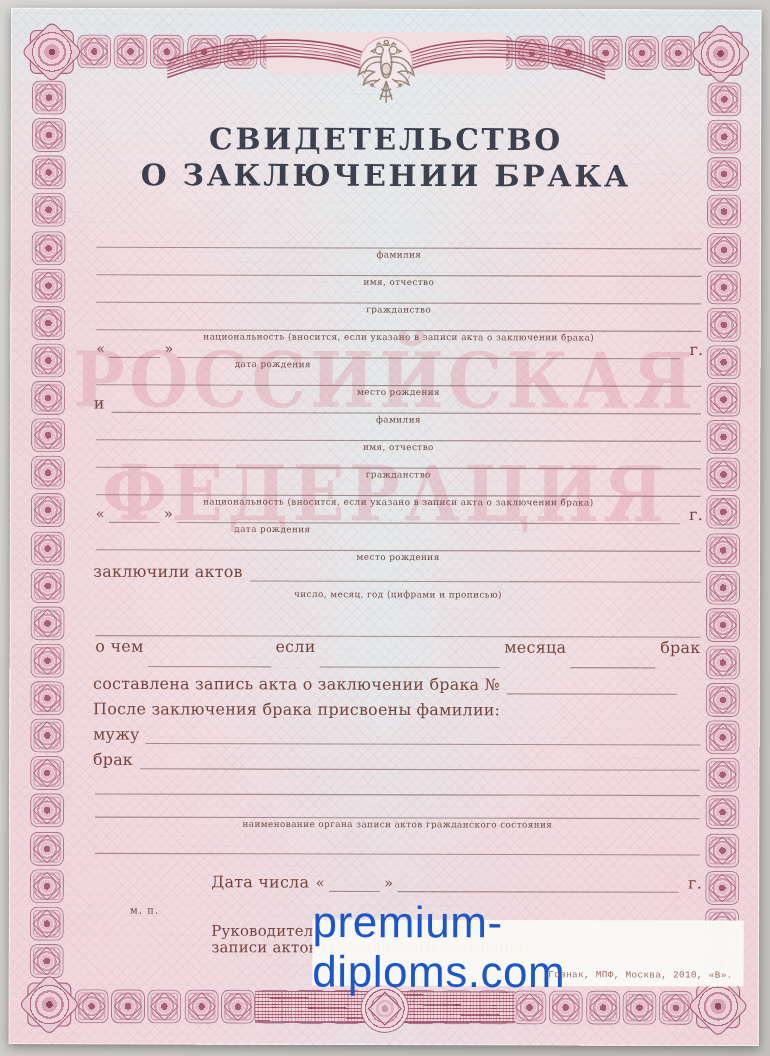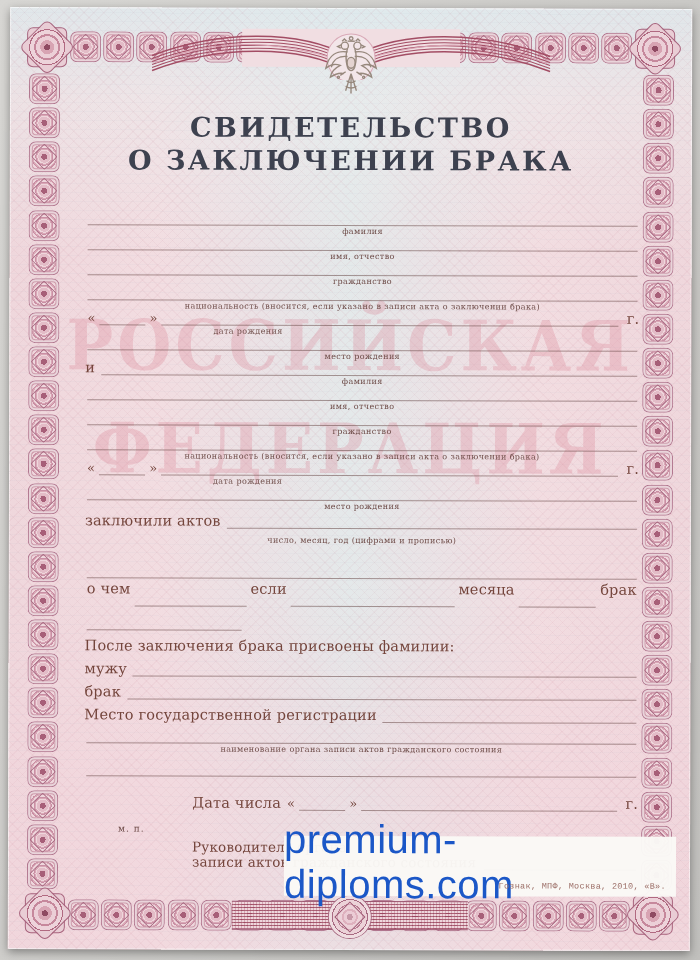--- a/index.html
+++ b/index.html
@@ -349,35 +349,35 @@
       <span class="w">о чем</span>
       <span class="ln f1"></span>
       <span class="w">если</span>
       <span class="ln f2"></span>
       <span class="w">месяца</span>
       <span class="ln f3"></span>
       <span class="w">брак</span>
     </div>
 
     <div class="row text">
+      <span class="pre">составлена запись акта о заключении брака №</span>
       <span class="ln fixed"></span>
     </div>
     <div class="row text">
       <span>После заключения брака присвоены фамилии:</span>
     </div>
     <div class="row text">
       <span class="pre">мужу</span>
       <span class="ln"></span>
     </div>
     <div class="row text">
       <span class="pre">брак</span>
       <span class="ln"></span>
     </div>
     <div class="row text">
-      <span class="pre">Место государственной регистрации</span>
       <span class="ln"></span>
     </div>
 
     <div class="field gap-top">
       <div class="row">
           <span class="ln"></span>
         </div>
       <div class="sub">наименование органа записи актов гражданского состояния</div>
     </div>
     <div class="row blank2">

